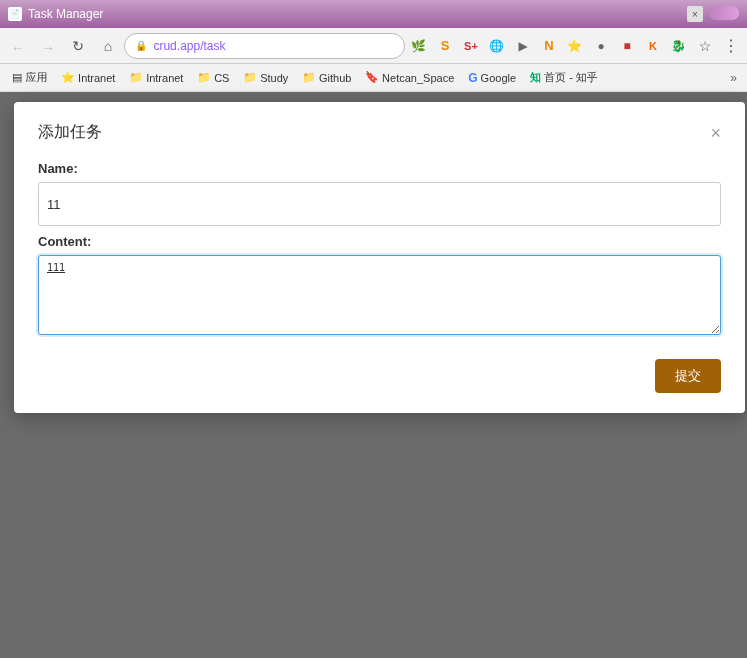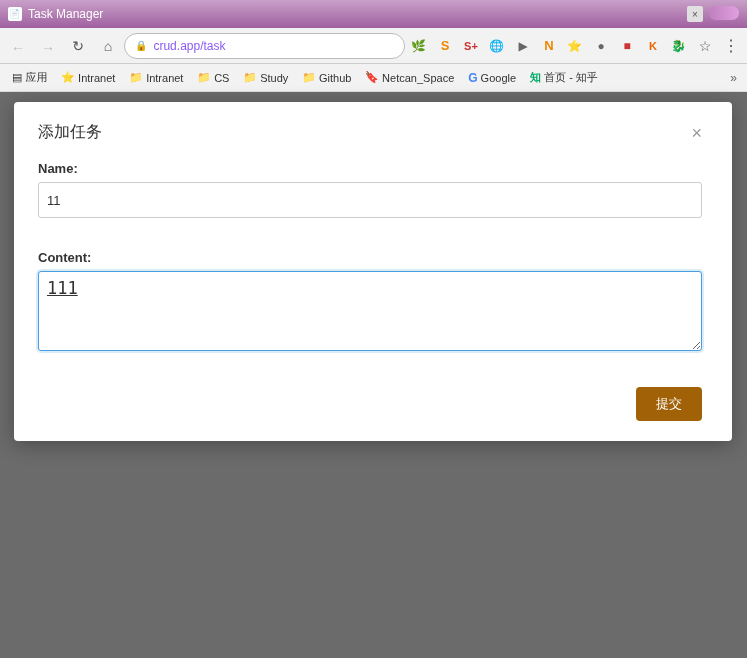--- a/index.html
+++ b/index.html
@@ -162,71 +162,71 @@
       height: 658px;
       background: #6b6b6b;
       position: relative;
     }
 
     
     .modal {
       position: absolute;
       top: 10px;
       left: 14px;
-      right: 15px;
+      right: 2px;
       background: #fff;
       border-radius: 4px;
       box-shadow: 0 4px 20px rgba(0,0,0,0.3);
-      padding: 20px 30px 20px 24px;
+      padding: 20px 24px 20px 24px;
     }
     .modal-header {
       display: flex;
       align-items: center;
       justify-content: space-between;
       margin-bottom: 18px;
     }
     .modal-title {
       font-size: 16px;
       color: #333;
       font-weight: normal;
     }
     .modal-close {
       font-size: 18px;
       color: #999;
       cursor: pointer;
       line-height: 1;
     }
 
     .form-group {
-      margin-bottom: 32px;
+      margin-bottom: 8px;
     }
     .form-label {
       display: block;
       font-size: 13px;
       font-weight: bold;
       color: #333;
       margin-bottom: 6px;
     }
     .form-input {
       width: 100%;
-      height: 36px;
+      height: 44px;
       border: 1px solid #ccc;
       border-radius: 3px;
       padding: 0 8px;
       font-size: 13px;
       color: #333;
       outline: none;
     }
     .form-textarea {
       width: 100%;
       height: 80px;
       border: 1px solid #4a9ee0;
       border-radius: 3px;
       padding: 6px 8px;
-      font-size: 17px;
+      font-size: 10px;
       color: #333;
       outline: none;
       resize: both;
       box-shadow: 0 0 0 2px rgba(74,158,224,0.2);
       text-decoration: underline;
     }
 
     .modal-footer {
       display: flex;
       justify-content: flex-end;

